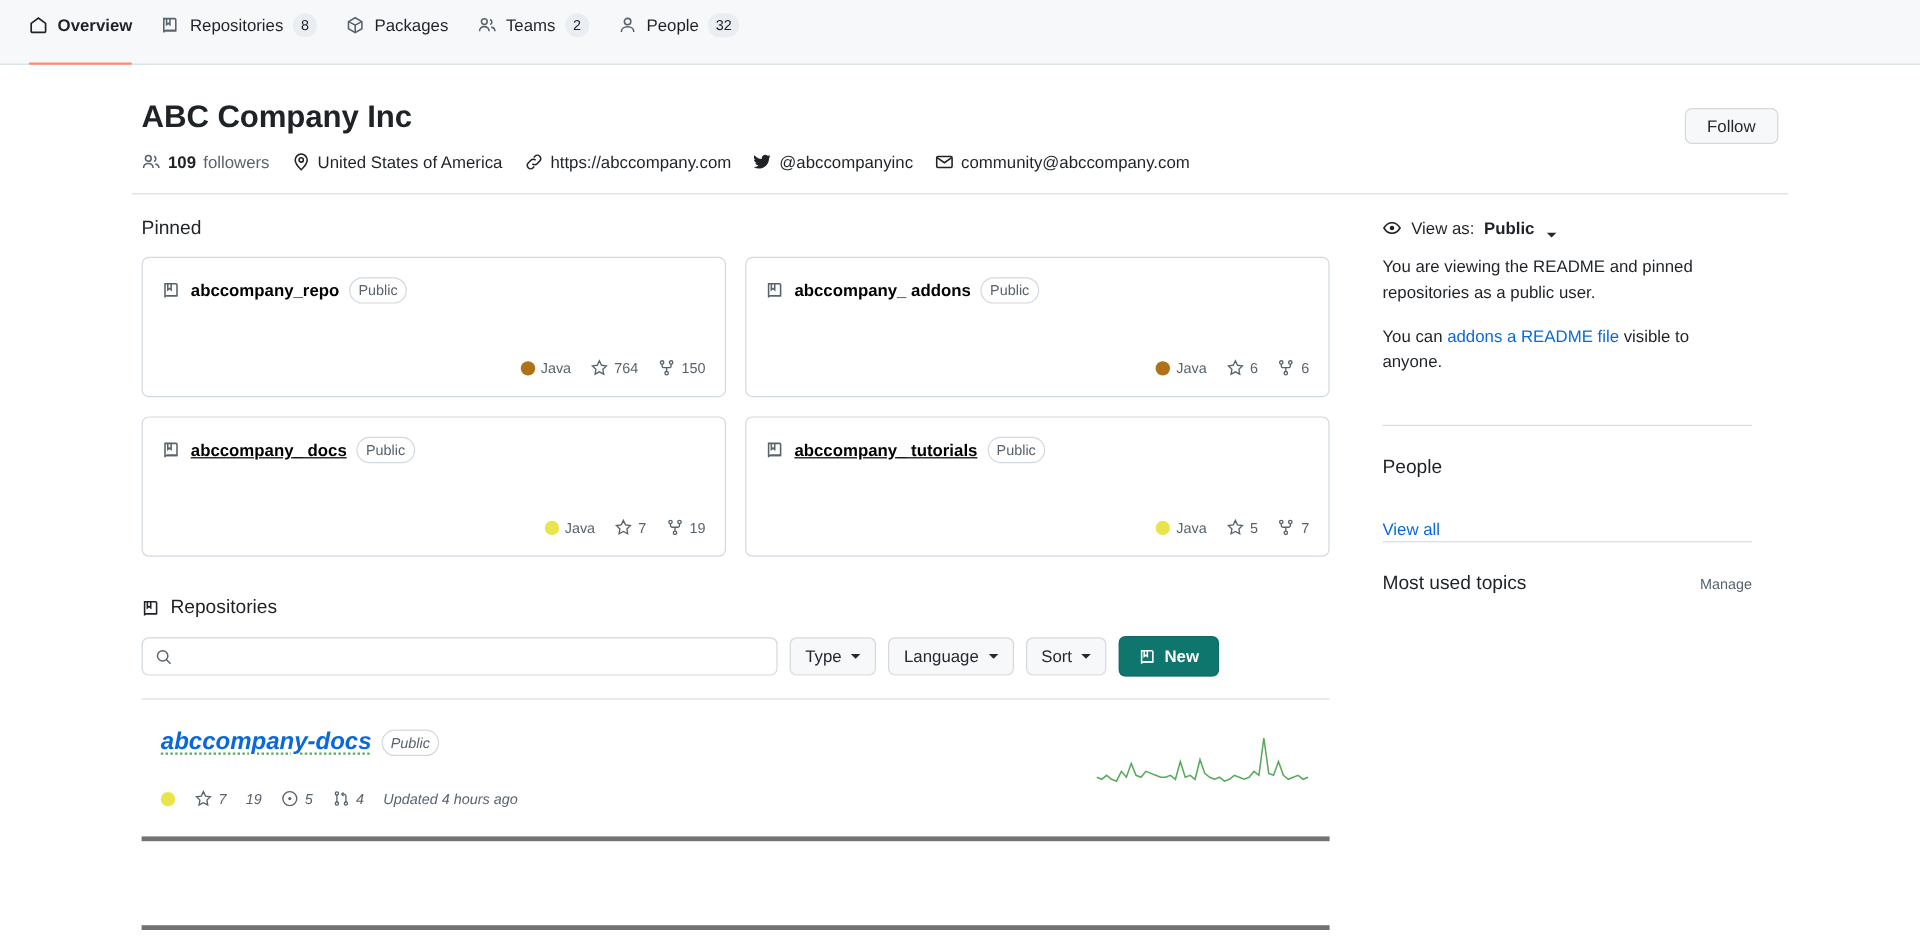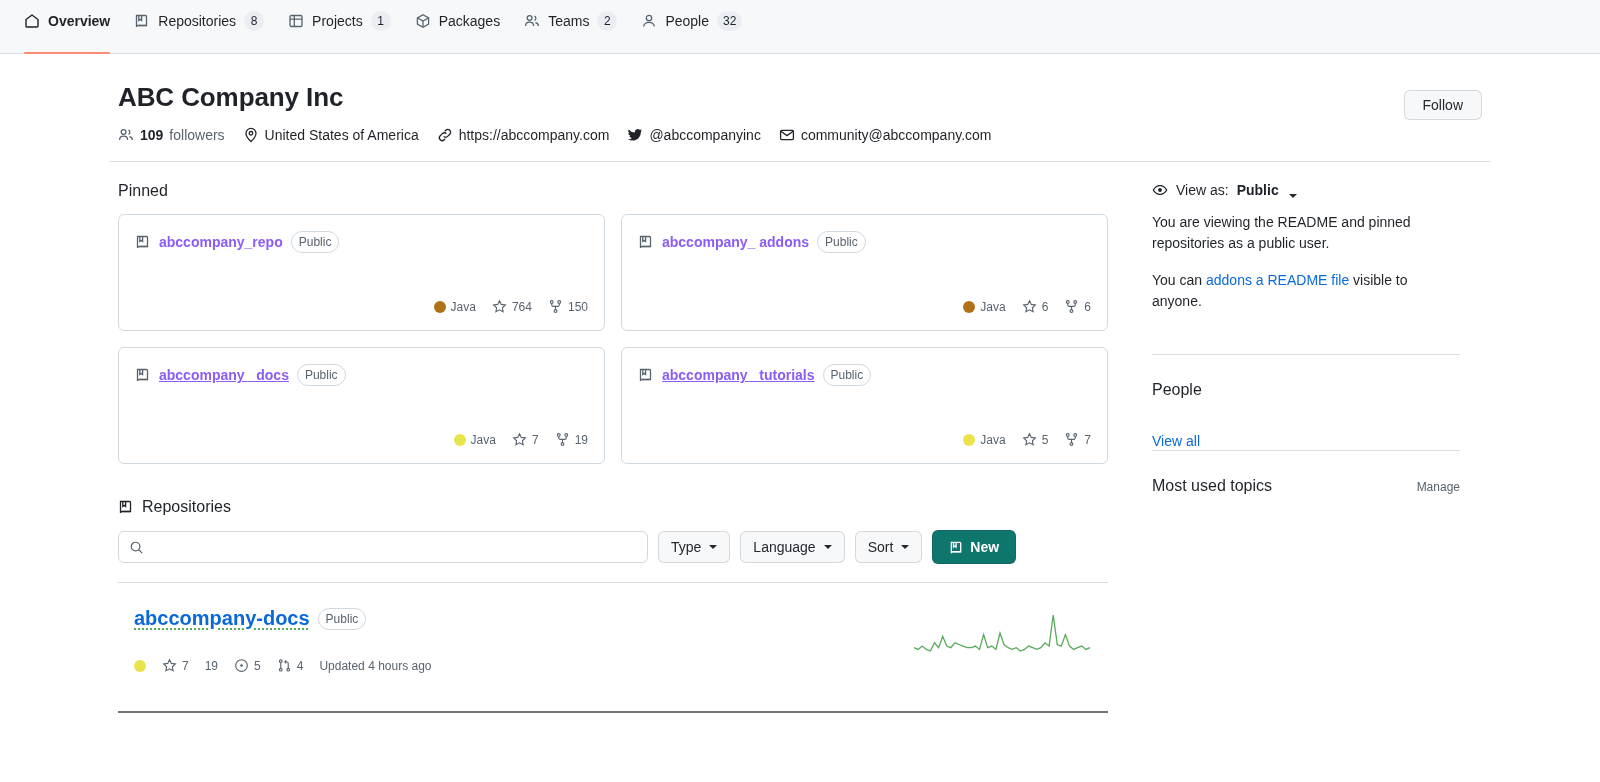--- a/index.html
+++ b/index.html
@@ -123,21 +123,21 @@
     border-radius: 6px;
     padding: 16px;
     height: 117px;
     background: #fff;
     display: flex;
     flex-direction: column;
     justify-content: space-between;
   }
   .pin-top { display: flex; align-items: center; gap: 8px; }
   .pin-name {
-    font-size: 14px; font-weight: 600; color: #8b5cf6;
+    font-size: 14px; font-weight: 600; color: #000000;
     cursor: pointer; text-decoration: none;
   }
   .pin-name.hovered { text-decoration: underline; }
   .pill {
     font-size: 12px;
     color: #59636e;
     border: 1px solid #d1d9e0;
     border-radius: 2em;
     padding: 1px 7px;
     line-height: 18px;
@@ -202,26 +202,27 @@
     background: #0f766e;
     border: 1px solid rgba(31,35,40,0.15);
     color: #ffffff;
     font-weight: 600;
     padding: 16px 16px;
   }
 
   
   .repo-list { border-top: 1px solid #d8dee4; }
   .repo-row {
-    border-bottom: 2px solid #737373;
-    padding: 24px 16px 38px 16px;
+    border-bottom: 4px solid #737373;
+    padding: 24px 16px 24px 16px;
     display: flex;
     justify-content: space-between;
     align-items: flex-start;
     position: relative;
+    font-style: italic;
   }
   .repo-left { flex: 1 1 auto; }
   .repo-title-row { display: flex; align-items: center; gap: 8px; margin-bottom: 28px; }
   .repo-name {
     font-size: 20px; font-weight: 600; color: #0969da;
     cursor: pointer;
     text-decoration: underline;
     text-decoration-style: dotted;
     text-decoration-color: #57ab5a;
     text-underline-offset: 3px;
@@ -280,30 +281,20 @@
         <svg width="16" height="16" viewBox="0 0 16 16" fill="none" stroke="#59636e" stroke-width="1.3">
           <path d="M2.5 2.5h9a1 1 0 0 1 1 1v9H4a1.5 1.5 0 0 0-1.5 1.5V2.5Z"></path>
           <path d="M4 12.5h8.5"></path>
             <path d="M4.8 2.5v5l1.4-1.1 1.4 1.1v-5"></path>
         </svg>
       </span>
       <span class="nav-label">Repositories</span>
       <span class="badge">8</span>
     </div>
 
-    <div class="nav-item">
-      <span class="icon">
-        <svg width="16" height="16" viewBox="0 0 16 16" fill="none" stroke="#59636e" stroke-width="1.3">
-          <rect x="2" y="2.5" width="12" height="11" rx="1.2"></rect>
-          <path d="M6.3 2.5v11M2 6.2h12"></path>
-        </svg>
-      </span>
-      <span class="nav-label">Projects</span>
-      <span class="badge">1</span>
-    </div>
 
     <div class="nav-item">
       <span class="icon">
         <svg width="16" height="16" viewBox="0 0 16 16" fill="none" stroke="#59636e" stroke-width="1.3">
           <path d="M8 1.8 13.6 5v6L8 14.2 2.4 11V5L8 1.8Z"></path>
           <path d="M2.6 5 8 8l5.4-3M8 8v6"></path>
         </svg>
       </span>
       <span class="nav-label">Packages</span>
     </div>

